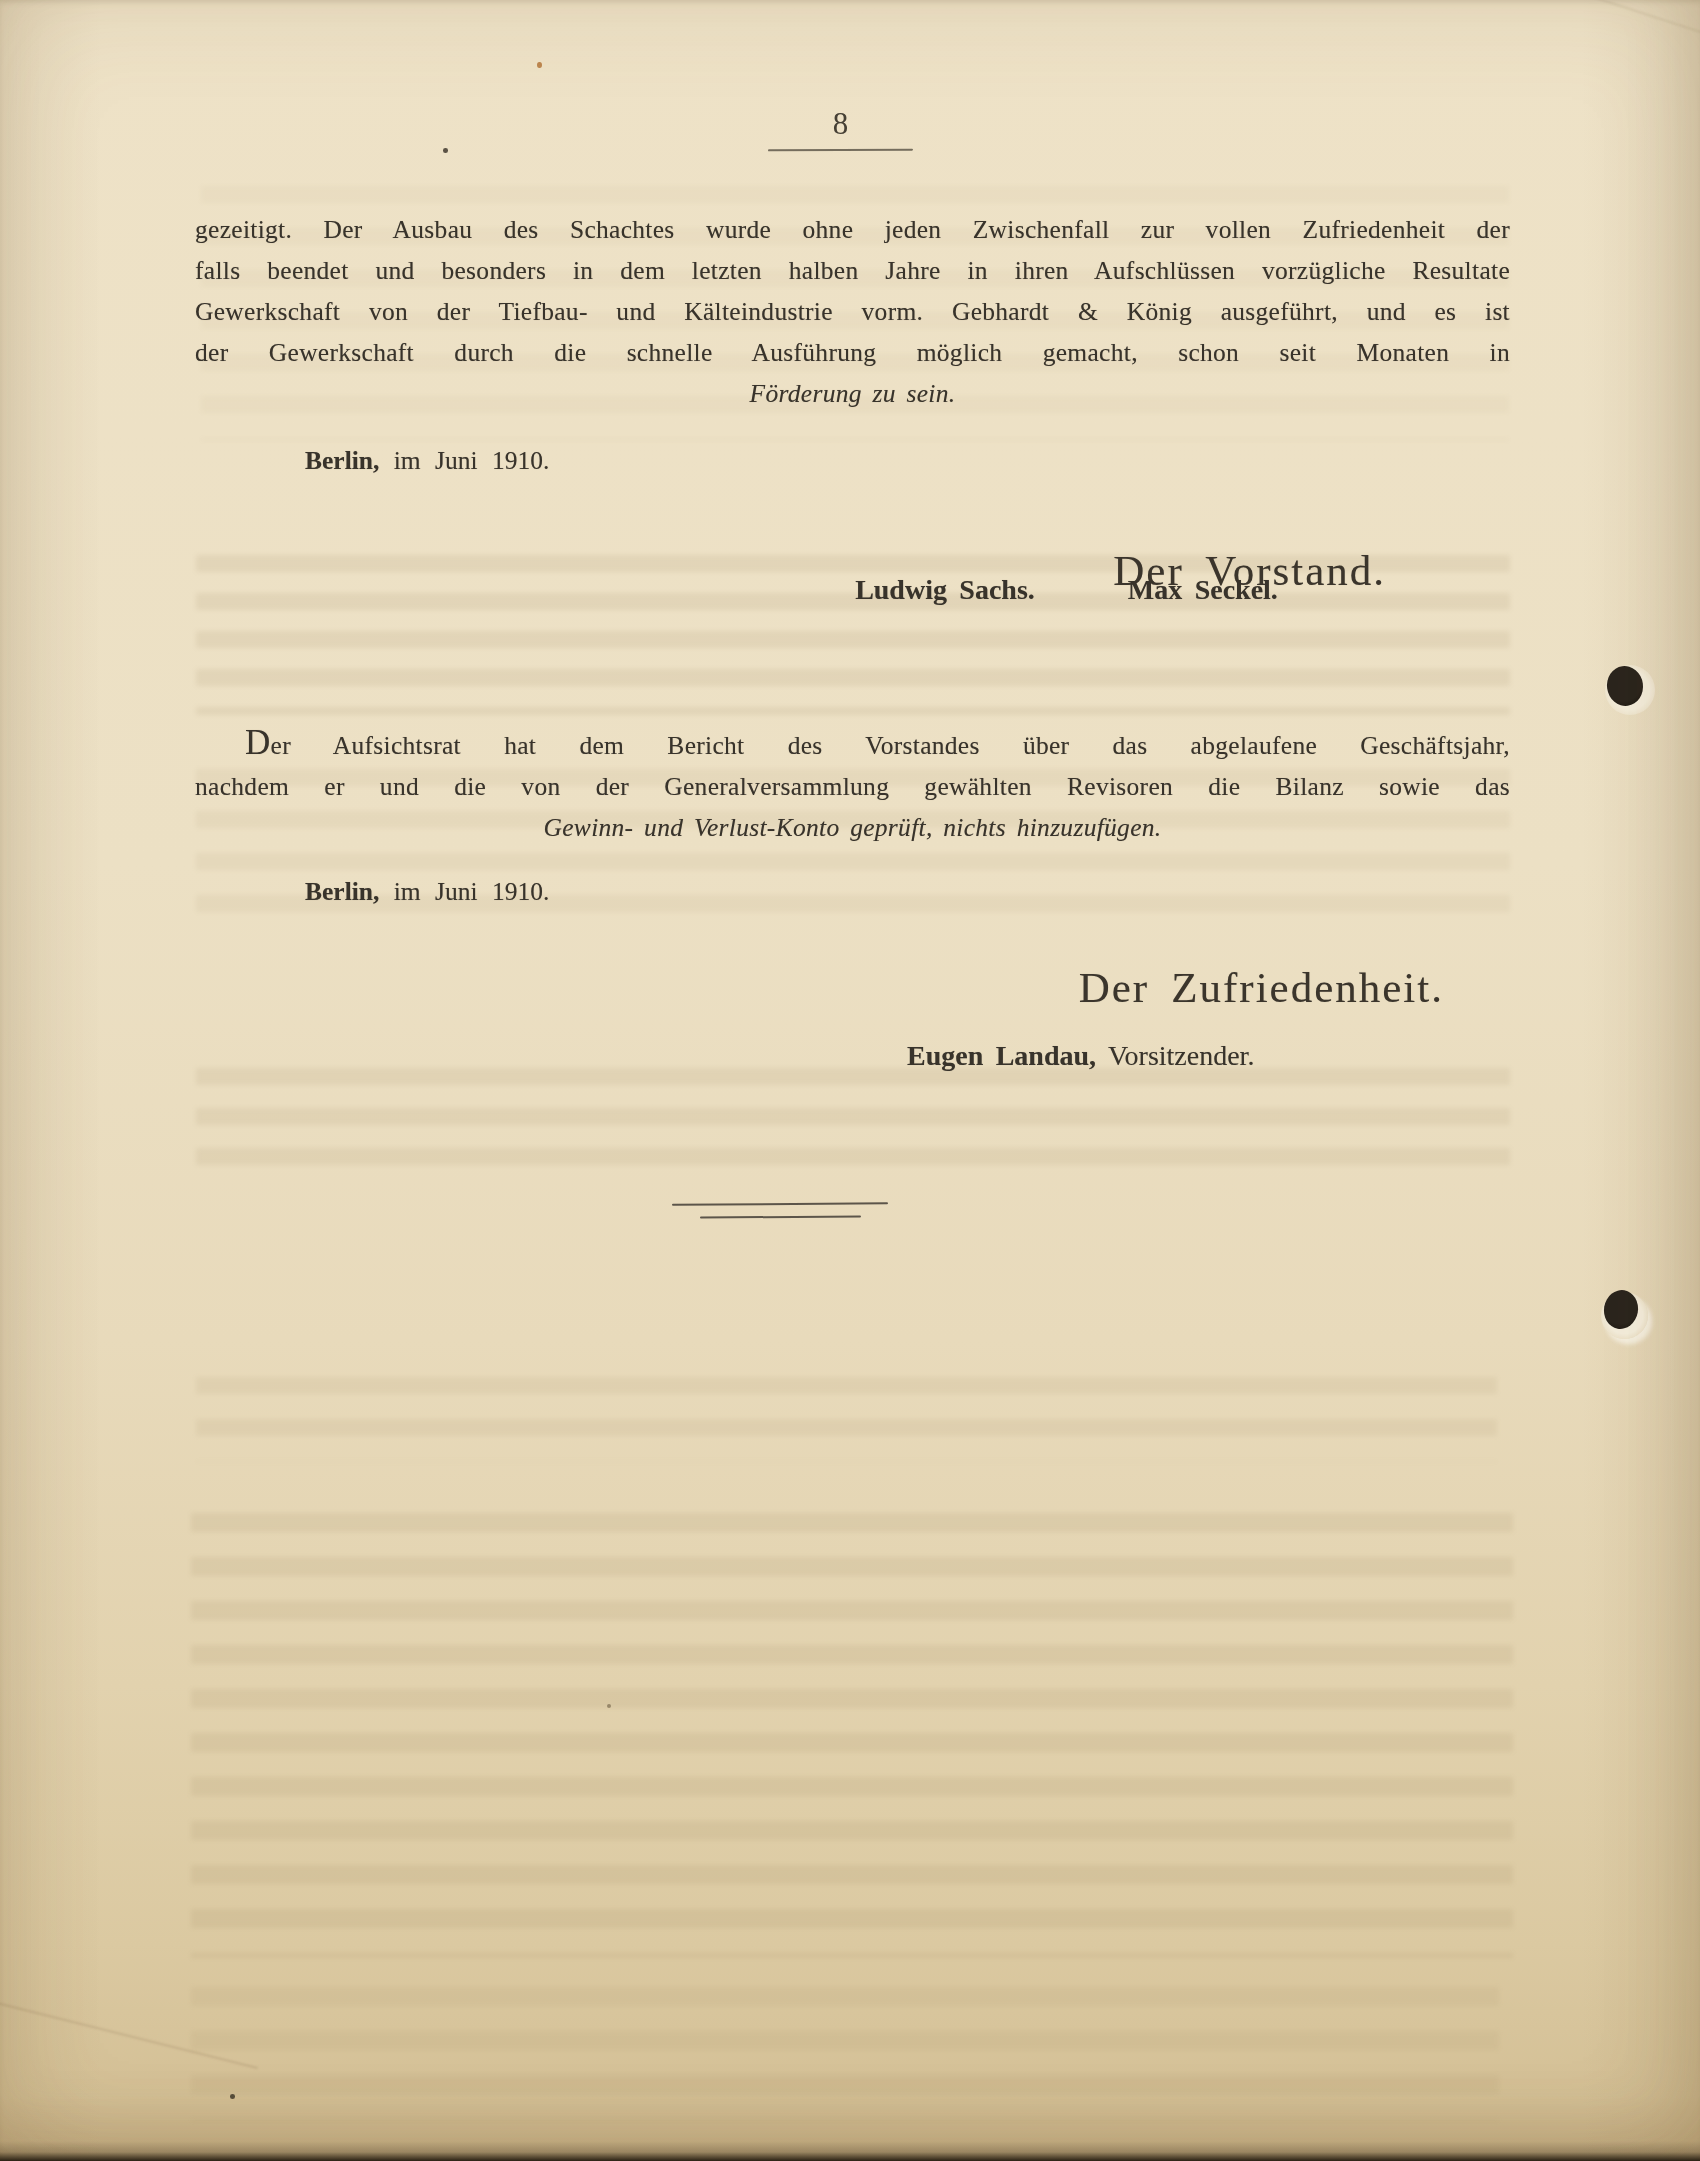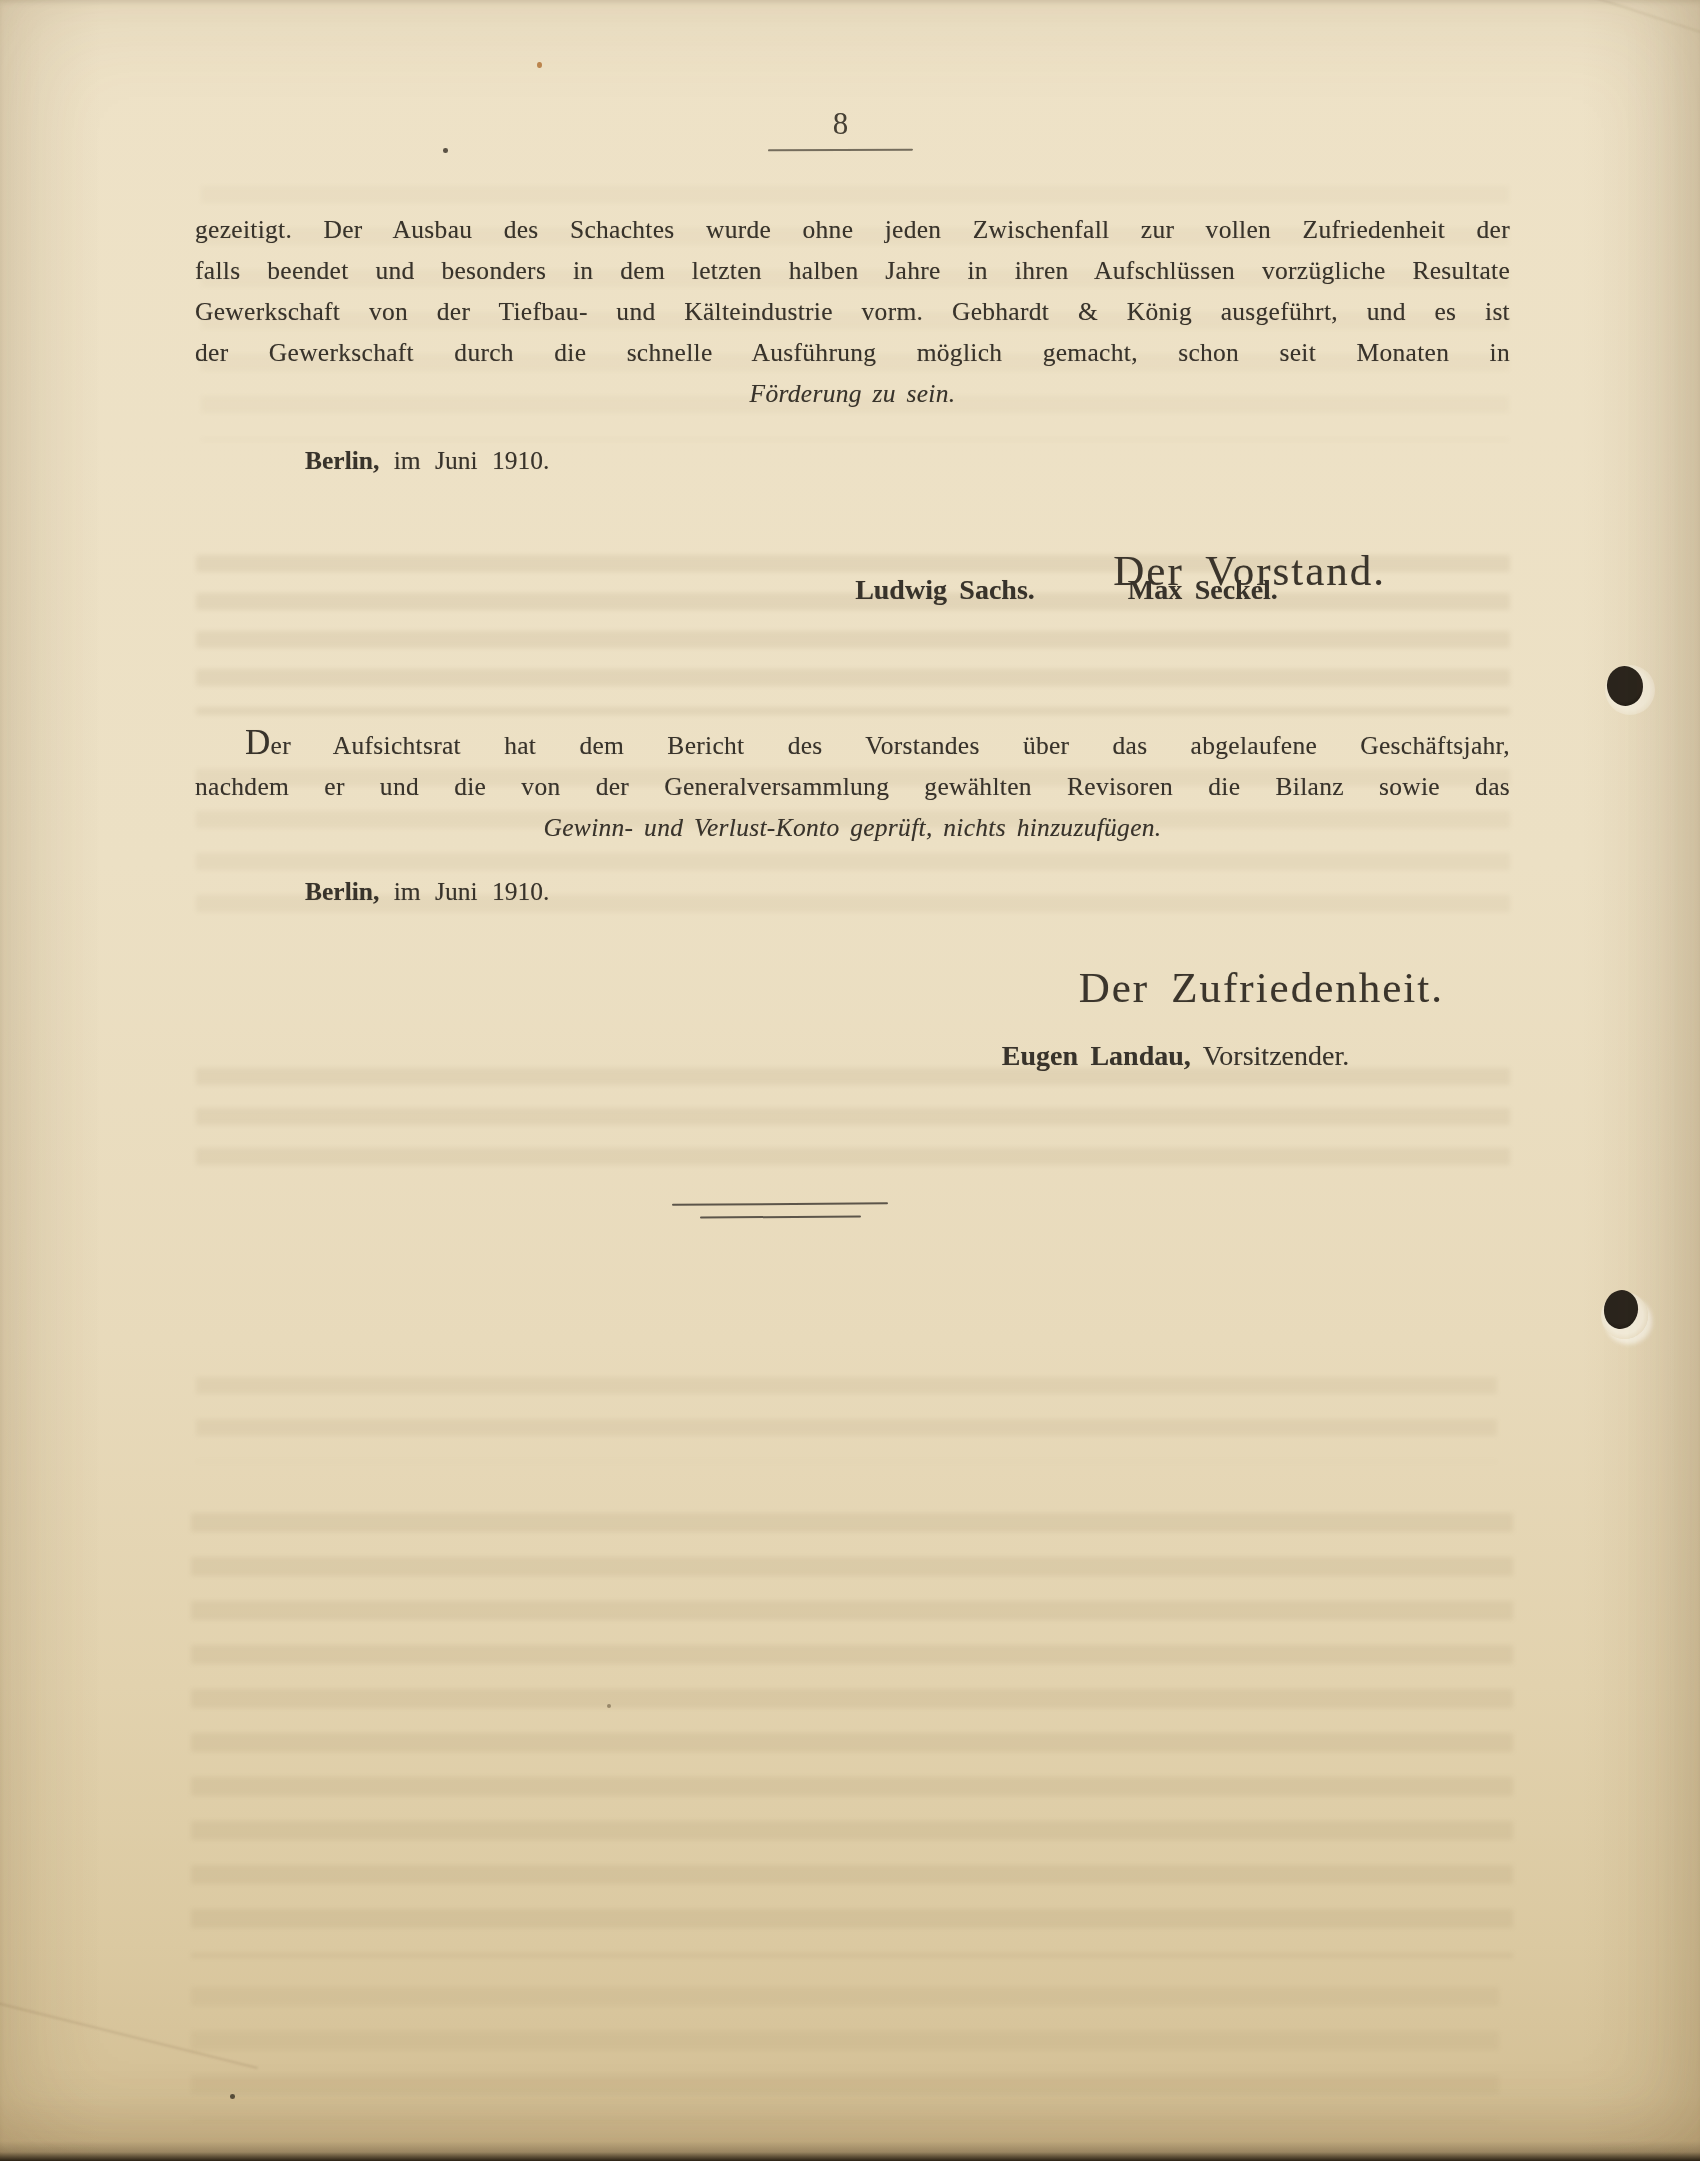--- a/index.html
+++ b/index.html
@@ -40,21 +40,21 @@
 
   .dateline { position:absolute; left:305px; font-size:25.5px; line-height:34px; word-spacing:8px; text-shadow:0 0 0.7px rgba(56,51,43,0.35); }
   #dateline1 { top:444px; }
   #dateline2 { top:875px; }
   .bold { font-weight:bold; }
 
   .sig-heading { position:absolute; font-size:43px; line-height:48px; letter-spacing:2px; word-spacing:9.4px; color:#3b352c; text-align:right; text-shadow:0 0 0.7px rgba(56,51,43,0.3);margin-top:32px; }
   #vorstand-heading { top:515px; left:849px; width:537px; }
   #aufsichtsrat-heading { top:932px; left:907px; width:537px; }
 
-  .sig-names { position:absolute; font-size:28px; line-height:36px; font-weight:bold; text-align:center; word-spacing:5.4px; text-shadow:0 0 0.7px rgba(56,51,43,0.3); }
+  .sig-names { position:absolute; font-size:28px; line-height:36px; font-weight:bold; text-align:left; word-spacing:5.4px; text-shadow:0 0 0.7px rgba(56,51,43,0.3); }
   #vorstand-names { top:572px; left:798px; width:537px; display:flex; justify-content:center; gap:93px; }
   #aufsichtsrat-sign { top:990px; left:907px; width:537px; font-weight:normal;margin-top:48px; }
 
   .rule { position:absolute; height:2px; background:#5c554a; border-radius:1.3px; }
   #divider-rule-1 { left:672px; top:1203px; width:216px; transform:rotate(-0.45deg); }
   #divider-rule-2 { left:700px; top:1216px; width:161px; transform:rotate(-0.4deg); }
 
   .hole { position:absolute; border-radius:50%; }
   .hole .halo { position:absolute; border-radius:50%; background:radial-gradient(circle,#f2ebd9 55%,rgba(242,235,217,0.35) 78%,rgba(242,235,217,0) 100%); }
   .hole .dark { position:absolute; border-radius:50%; background:radial-gradient(circle at 45% 42%,#2b251d 60%,#17130d 100%); }

